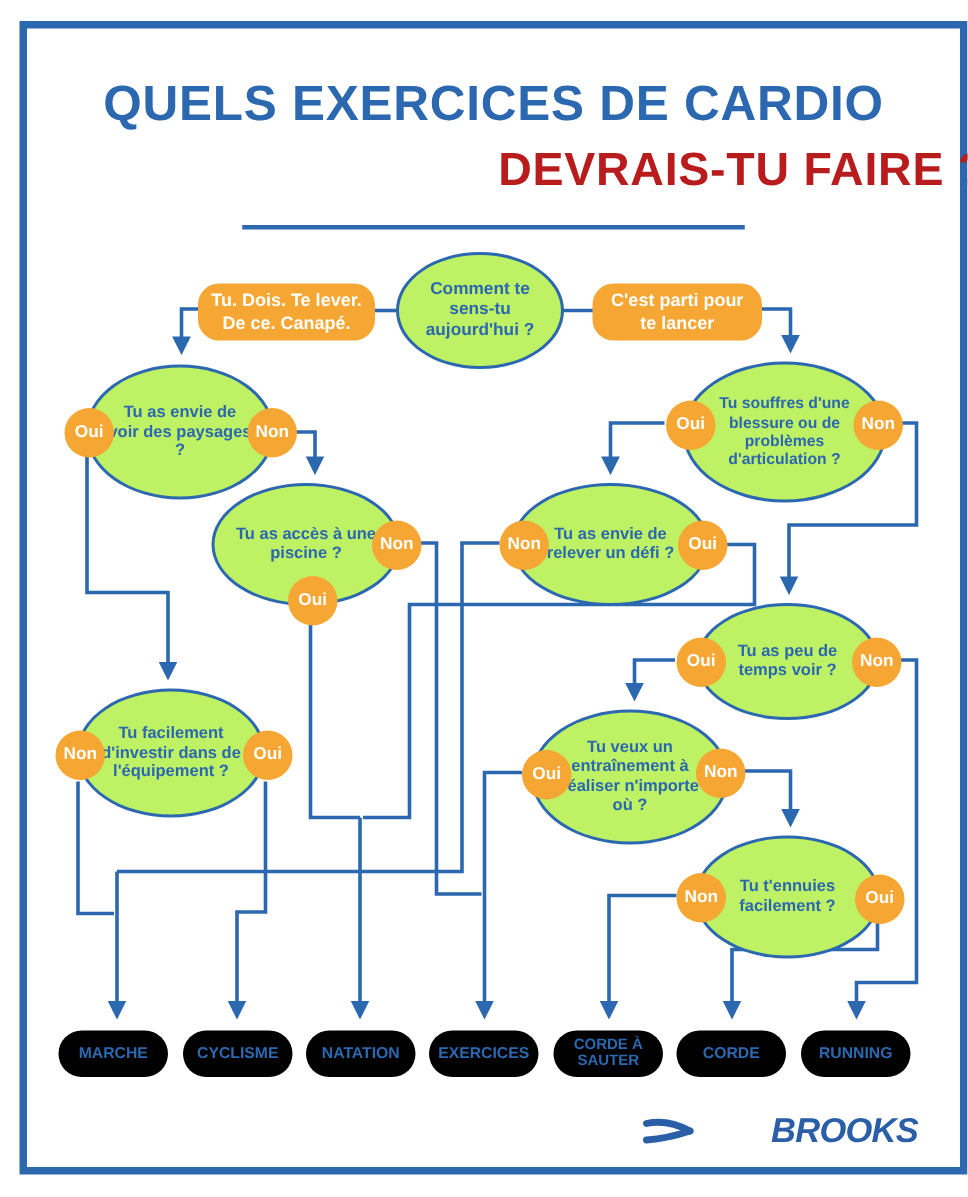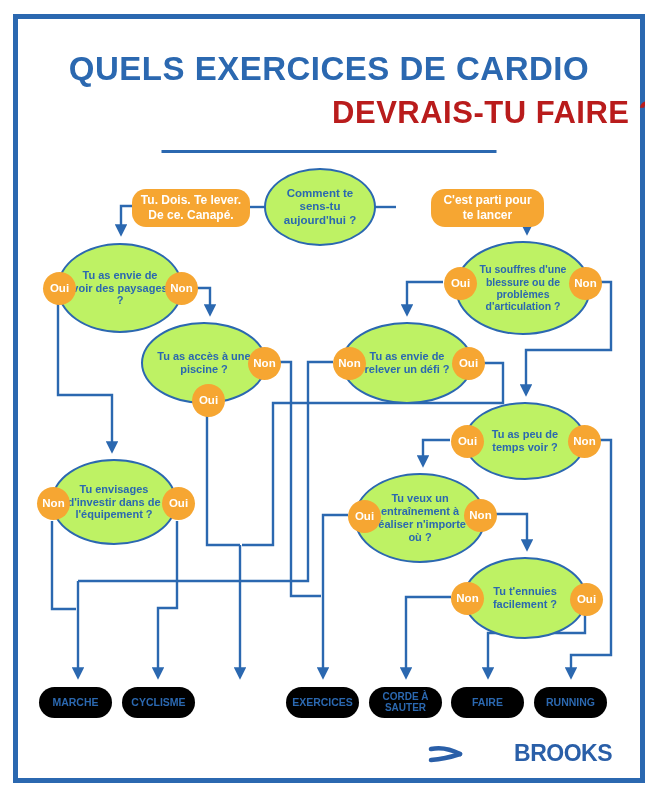--- a/index.html
+++ b/index.html
@@ -32,21 +32,21 @@
            line-height:1.25;box-sizing:border-box;padding:4px 8px;z-index:3;}
   
   .result{position:absolute;top:687px;width:73px;height:31px;background:#000000;
           border-radius:16px;color:#2B68B0;font-size:10.5px;font-weight:bold;
           text-align:center;display:flex;align-items:center;justify-content:center;
           line-height:1.05;box-sizing:border-box;padding:2px 4px;z-index:3;}
   .result.small{font-size:10px;}
   
   .brand{position:absolute;right:46px;top:740px;display:flex;align-items:center;
          gap:6px;z-index:3;}
-  .brand-name{color:#2A5FA8;font-size:23px;font-weight:800;
+  .brand-name{color:#2A5FA8;font-size:23px;font-weight:800;font-style:italic;
               letter-spacing:-0.5px;margin-left:44px;}
 </style>
 </head>
 <body>
 
 <div id="stage">
 
   <div class="frame"></div>
 
   <div class="title1">QUELS EXERCICES DE CARDIO</div>
@@ -85,21 +85,21 @@
       <path d="M 585 613 V 633 H 488 V 676" marker-end="url(#ah)"></path>
     </g>
   </svg>
 
   <div class="qnode" style="left:264px;top:168px;width:112px;height:78px;font-size:11.5px;">
     <span>Comment te sens-tu aujourd'hui ?</span>
   </div>
   <div class="toppill" style="left:132px;top:189px;width:118px;height:38px;">
     <span>Tu. Dois. Te lever. De ce. Canapé.</span>
   </div>
-  <div class="toppill" style="left:395px;top:189px;width:113px;height:38px;margin-left:36px;">
+  <div class="toppill" style="left:395px;top:189px;width:113px;height:38px;">
     <span>C'est parti pour te lancer</span>
   </div>
 
   <div class="qnode" style="left:57px;top:243px;width:126px;height:90px;">
     <span>Tu as envie de voir des paysages ?</span>
     <span class="badge" style="left:-16px;top:27px;">Oui</span>
     <span class="badge" style="left:106px;top:27px;">Non</span>
   </div>
 
   <div class="qnode" style="left:455px;top:241px;width:136px;height:94px;font-size:10.5px;">
@@ -120,21 +120,21 @@
     <span class="badge" style="left:109px;top:23px;">Oui</span>
   </div>
 
   <div class="qnode" style="left:464px;top:402px;width:122px;height:78px;">
     <span>Tu as peu de temps voir ?</span>
     <span class="badge" style="left:-15px;top:21px;">Oui</span>
     <span class="badge" style="left:102px;top:21px;">Non</span>
   </div>
 
   <div class="qnode" style="left:51px;top:459px;width:126px;height:86px;">
-    <span>Tu envisages d'investir dans de l'équipement ?</span>
+    <span>Tu facilement d'investir dans de l'équipement ?</span>
     <span class="badge" style="left:-16px;top:26px;">Non</span>
     <span class="badge" style="left:109px;top:26px;">Oui</span>
   </div>
 
   <div class="qnode" style="left:354px;top:473px;width:132px;height:90px;">
     <span>Tu veux un entraînement à réaliser n'importe où ?</span>
     <span class="badge" style="left:-8px;top:25px;">Oui</span>
     <span class="badge" style="left:108px;top:24px;">Non</span>
   </div>
 
@@ -143,28 +143,31 @@
     <span class="badge" style="left:-14px;top:23px;">Non</span>
     <span class="badge" style="left:105px;top:24px;">Oui</span>
   </div>
 
   <div class="result" style="left:39px;">
       <span>MARCHE</span>
     </div>
   <div class="result" style="left:122px;">
       <span>CYCLISME</span>
     </div>
+  <div class="result" style="left:204px;">
+      <span>NATATION</span>
+    </div>
   <div class="result" style="left:286px;">
       <span>EXERCICES</span>
     </div>
   <div class="result small" style="left:369px;">
       <span>CORDE À SAUTER</span>
     </div>
   <div class="result" style="left:451px;">
-      <span>FAIRE</span>
+      <span>CORDE</span>
     </div>
   <div class="result" style="left:534px;">
       <span>RUNNING</span>
     </div>
 
   <div class="brand">
     <svg width="36" height="22" viewBox="0 0 36 22">
       <path d="M3 6 Q 17 3 32 11" fill="none" stroke="#2A5FA8" stroke-width="4.6" stroke-linecap="round"></path>
       <path d="M3 17 Q 17 16 32 11" fill="none" stroke="#2A5FA8" stroke-width="4.6" stroke-linecap="round"></path>
     </svg>

